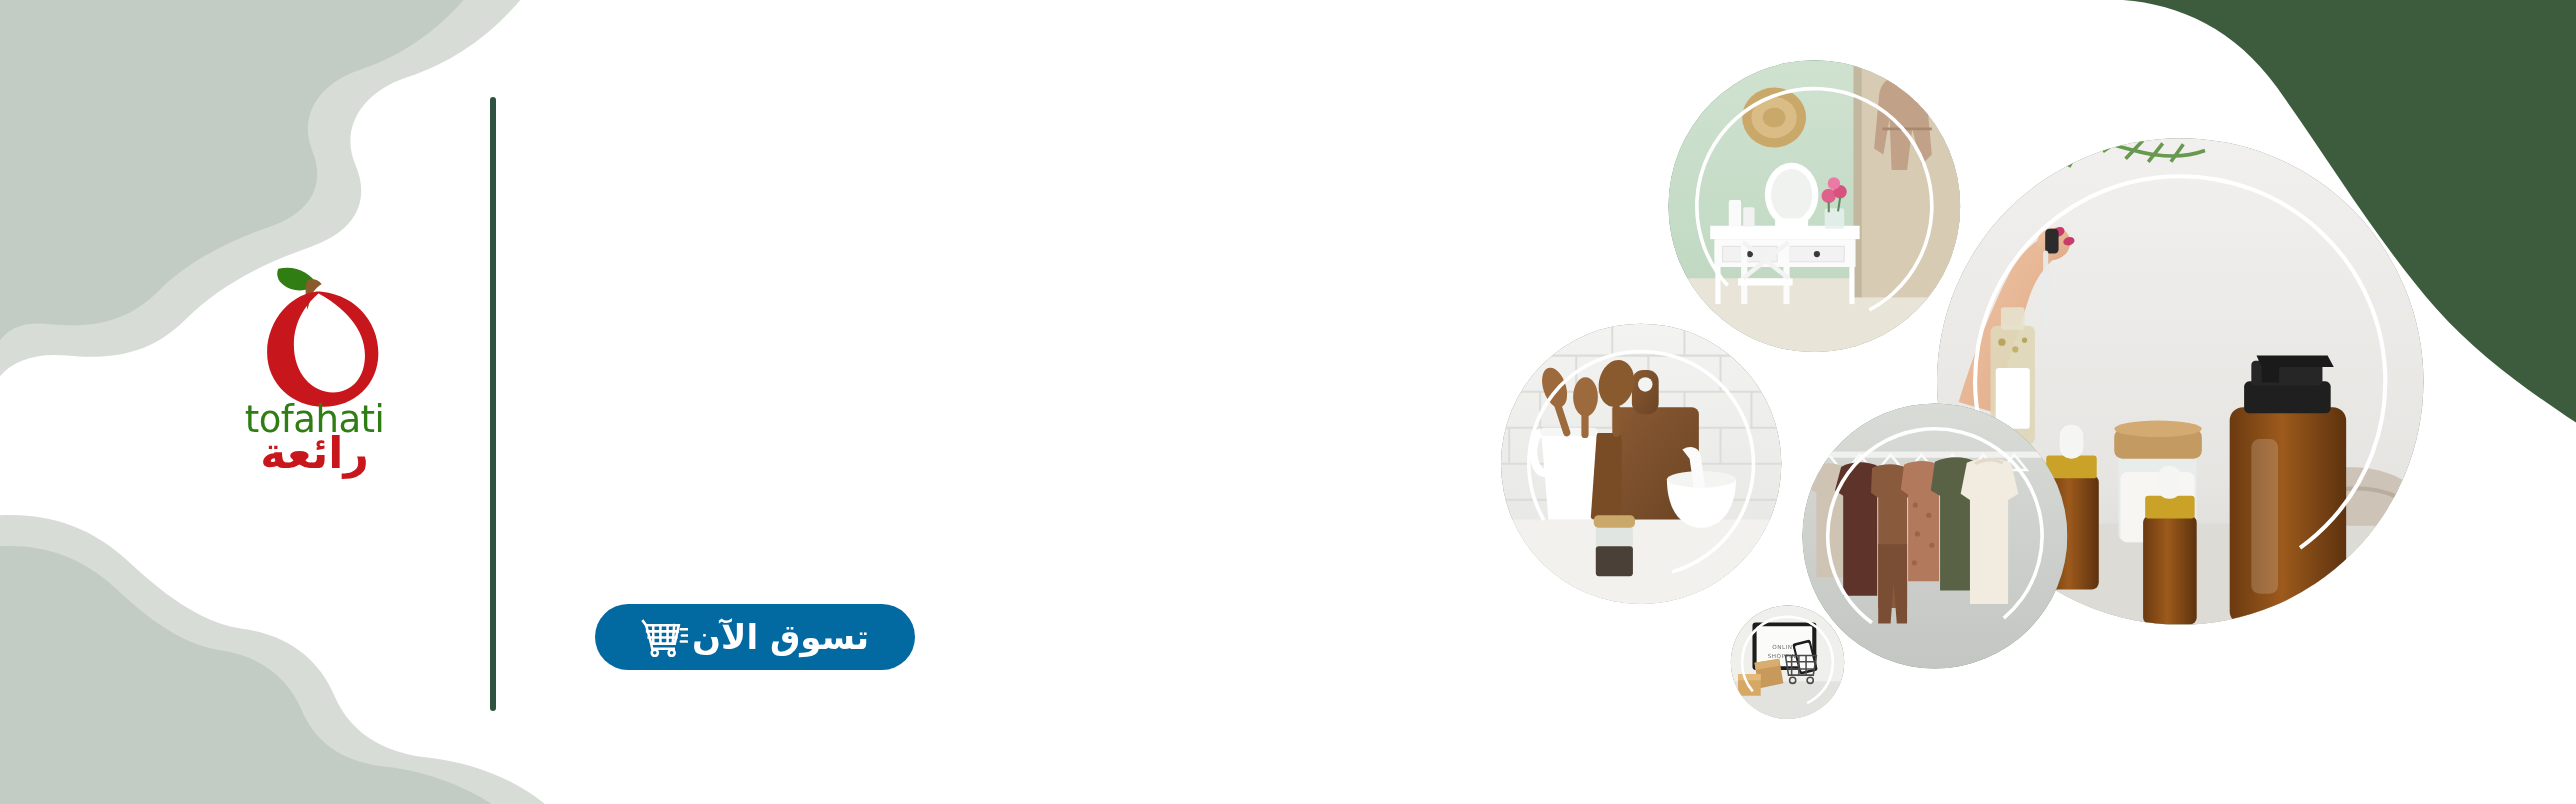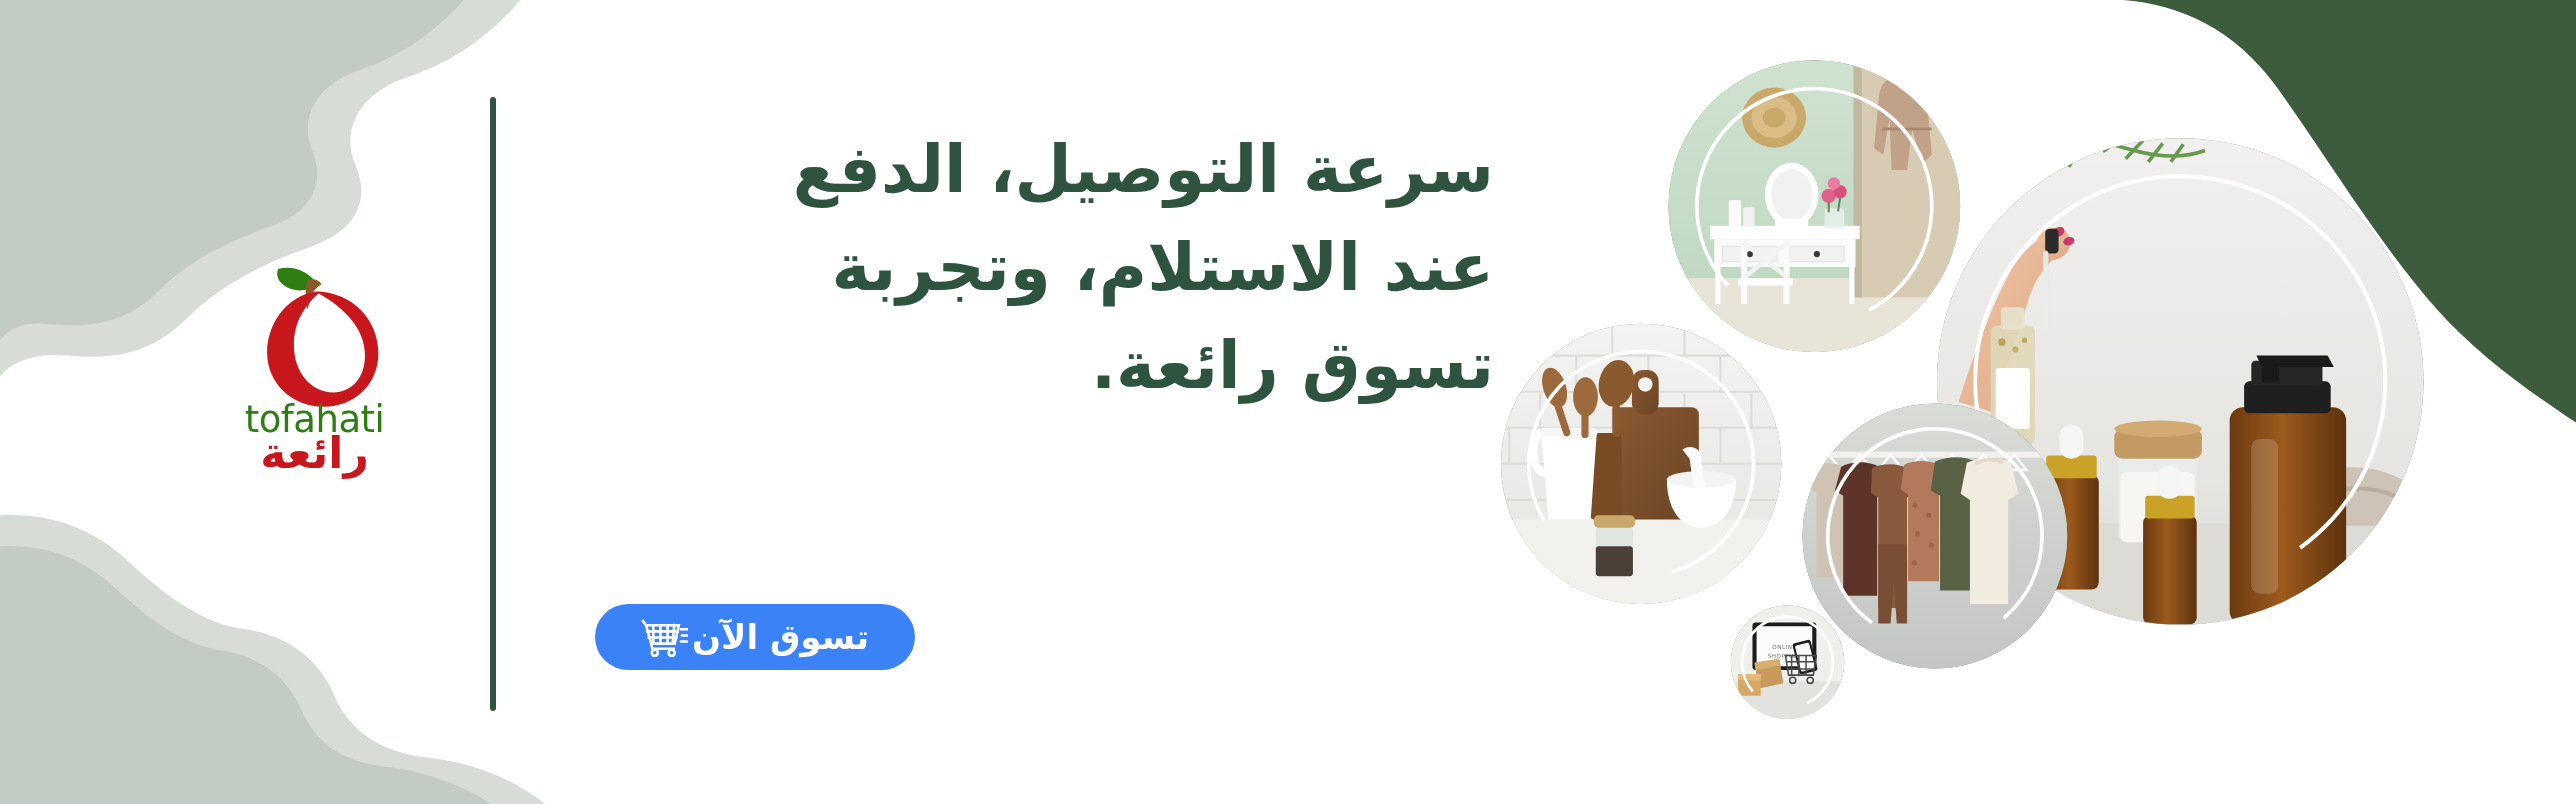--- a/index.html
+++ b/index.html
@@ -46,21 +46,21 @@
     color:#2e5440;
     font-size:66px;line-height:1.48;font-weight:700;
     font-family:"DejaVu Sans","Liberation Sans",sans-serif;
     white-space:normal;
   }
 
   
   .cta{
     position:absolute;left:595px;top:604px;
     width:320px;height:66px;
-    background:#3b82f6;border-radius:33px;
+    background:#0369a1;border-radius:33px;
     display:flex;align-items:center;justify-content:center;gap:4px;
     direction:rtl;border:none;cursor:pointer;
     box-sizing:border-box;padding:0 17.5px;
   }
   .cta-label{
     color:#ffffff;font-size:34px;font-weight:700;line-height:1;
     font-family:"DejaVu Sans","Liberation Sans",sans-serif;
     direction:rtl;
   }
   .cta-icon{width:47px;height:39px;flex:0 0 auto;display:block;}
@@ -103,21 +103,20 @@
                C122,320 72,276 72,214 C72,150 122,96 176,96
                C150,118 124,150 124,200 C124,256 160,292 200,292
                C238,292 262,262 262,220 C262,168 222,126 165,96 Z" fill="#c8161d"></path>
     </svg>
     <div class="logo-latin">tofahati</div>
     <div class="logo-arabic">رائعة</div>
   </div>
 
   <div class="divider"></div>
 
-  <h1 class="headline">سرعة التوصيل، الدفع عند الاستلام، وتجربة تسوق رائعة.</h1>
 
   <button class="cta">
     <span class="cta-label">تسوق الآن</span>
     <svg class="cta-icon" viewBox="0 0 92 76" aria-hidden="true">
       <g fill="none" stroke="#ffffff" stroke-width="5" stroke-linecap="square">
 
         <path d="M10,14 L74,14 L66,50 L20,50 Z"></path>
 
         <path d="M24,14 L24,50 M38,14 L38,50 M52,14 L52,50 M65,14 L62,50"></path>
 

